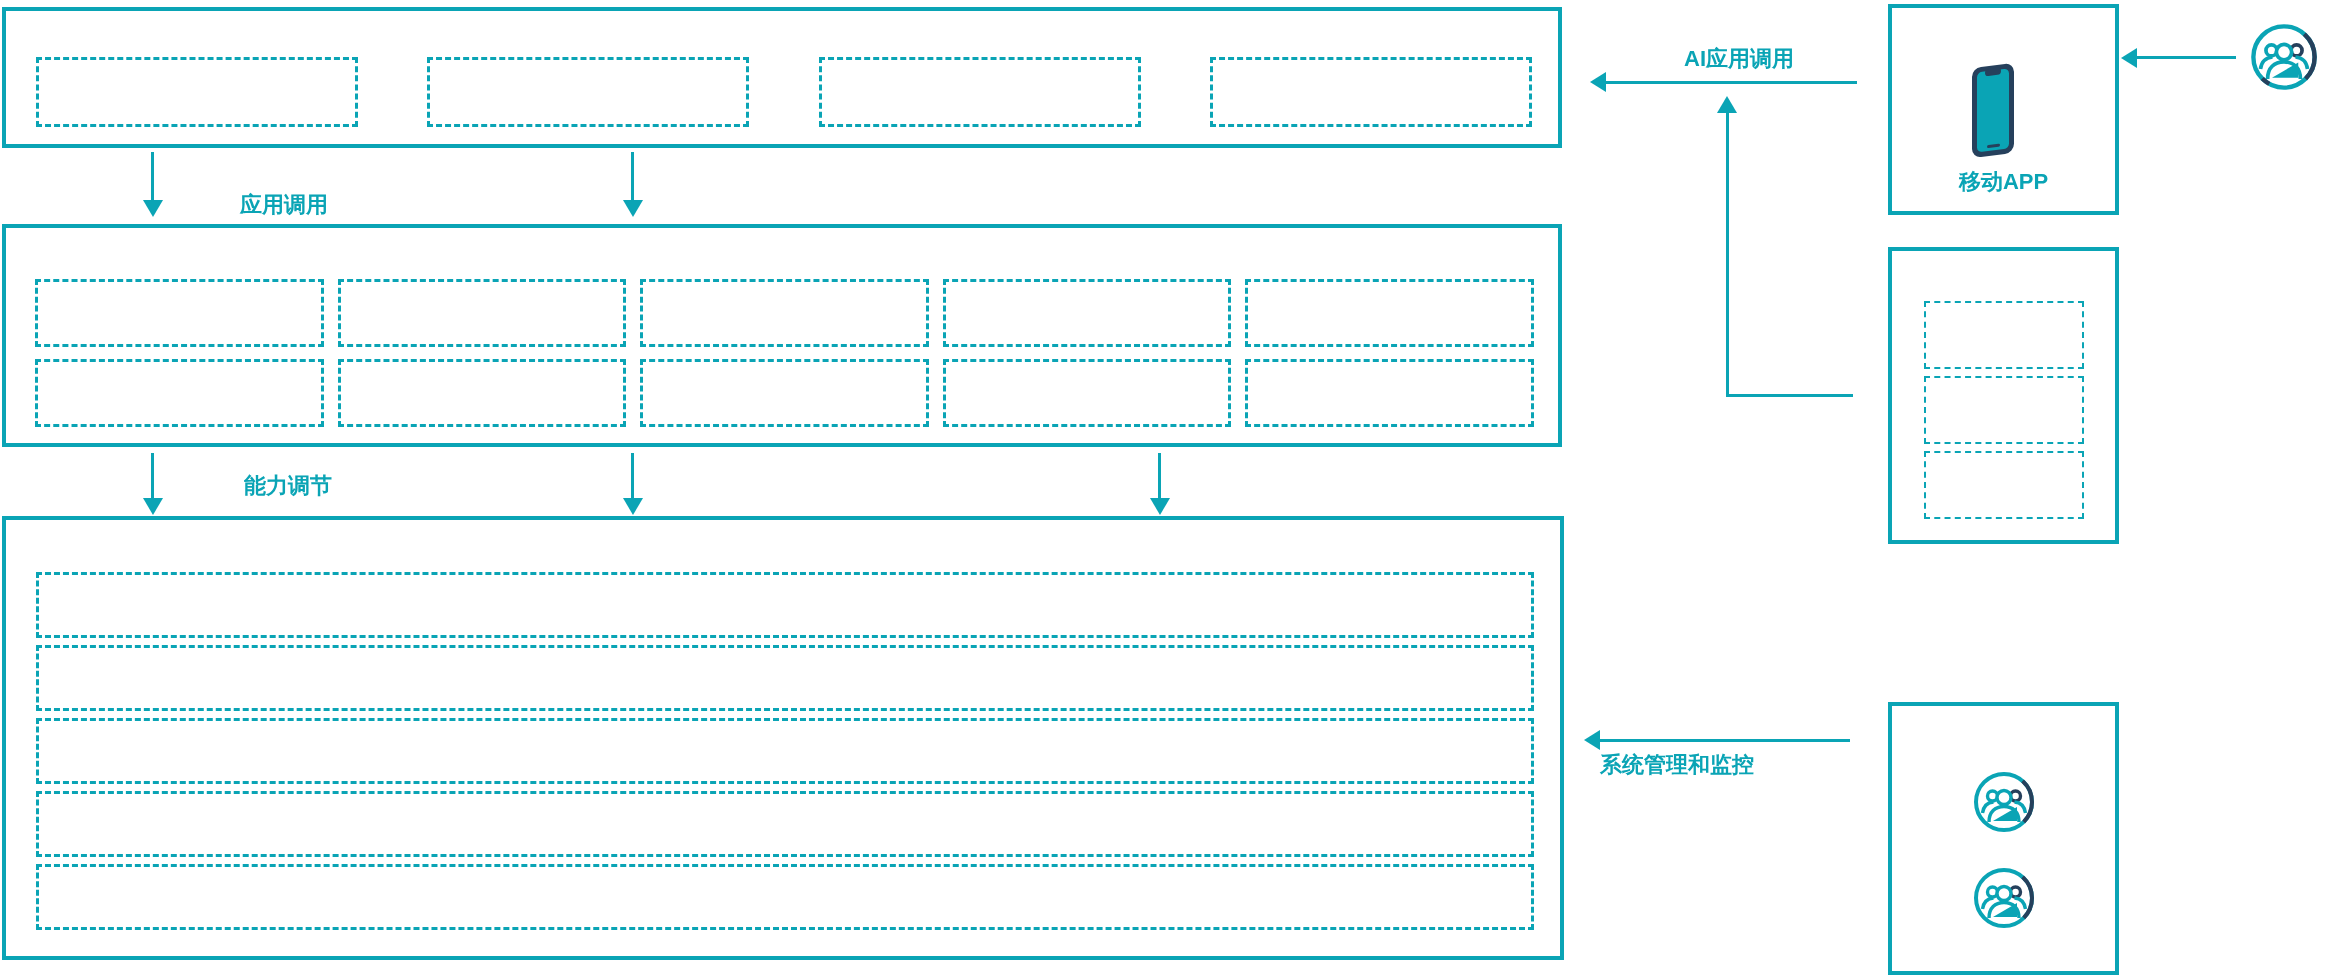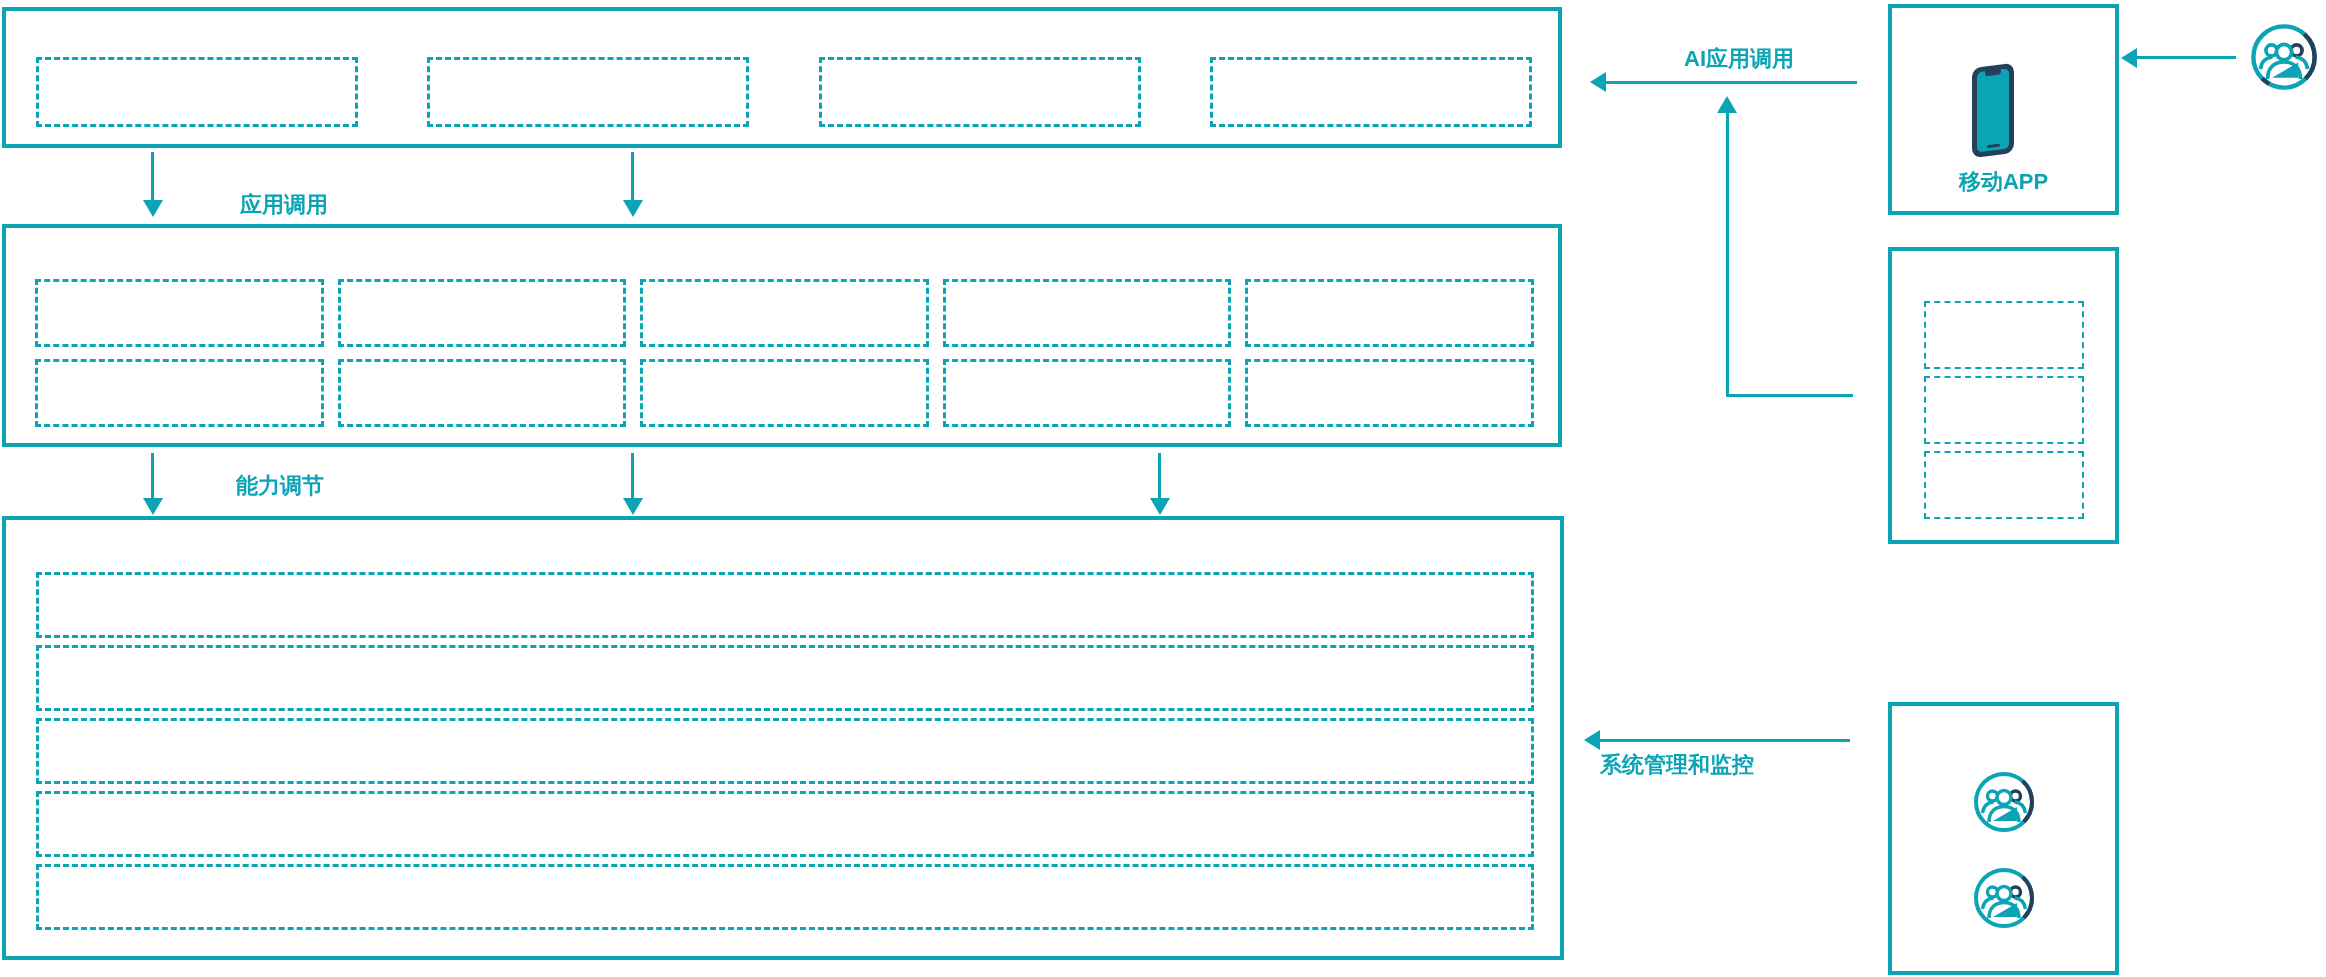--- a/index.html
+++ b/index.html
@@ -85,21 +85,21 @@
     <div class="ph"></div>
     <div class="ph"></div>
   </div>
 
   <div class="aline vline" style="left:151px;top:453px;height:46px;"></div>
   <div class="ah ah-down" style="left:143px;top:498px;"></div>
   <div class="aline vline" style="left:631px;top:453px;height:46px;"></div>
   <div class="ah ah-down" style="left:623px;top:498px;"></div>
   <div class="aline vline" style="left:1158px;top:453px;height:46px;"></div>
   <div class="ah ah-down" style="left:1150px;top:498px;"></div>
-  <div class="lbl" style="left:236px;top:471px;">能力调节</div>
+  <div class="lbl" style="left:244px;top:471px;">能力调节</div>
 
   <div class="solid-box box-res">
     <div class="ph"></div>
     <div class="ph"></div>
     <div class="ph"></div>
     <div class="ph"></div>
     <div class="ph"></div>
   </div>
 
   <div class="solid-box box-phone">

